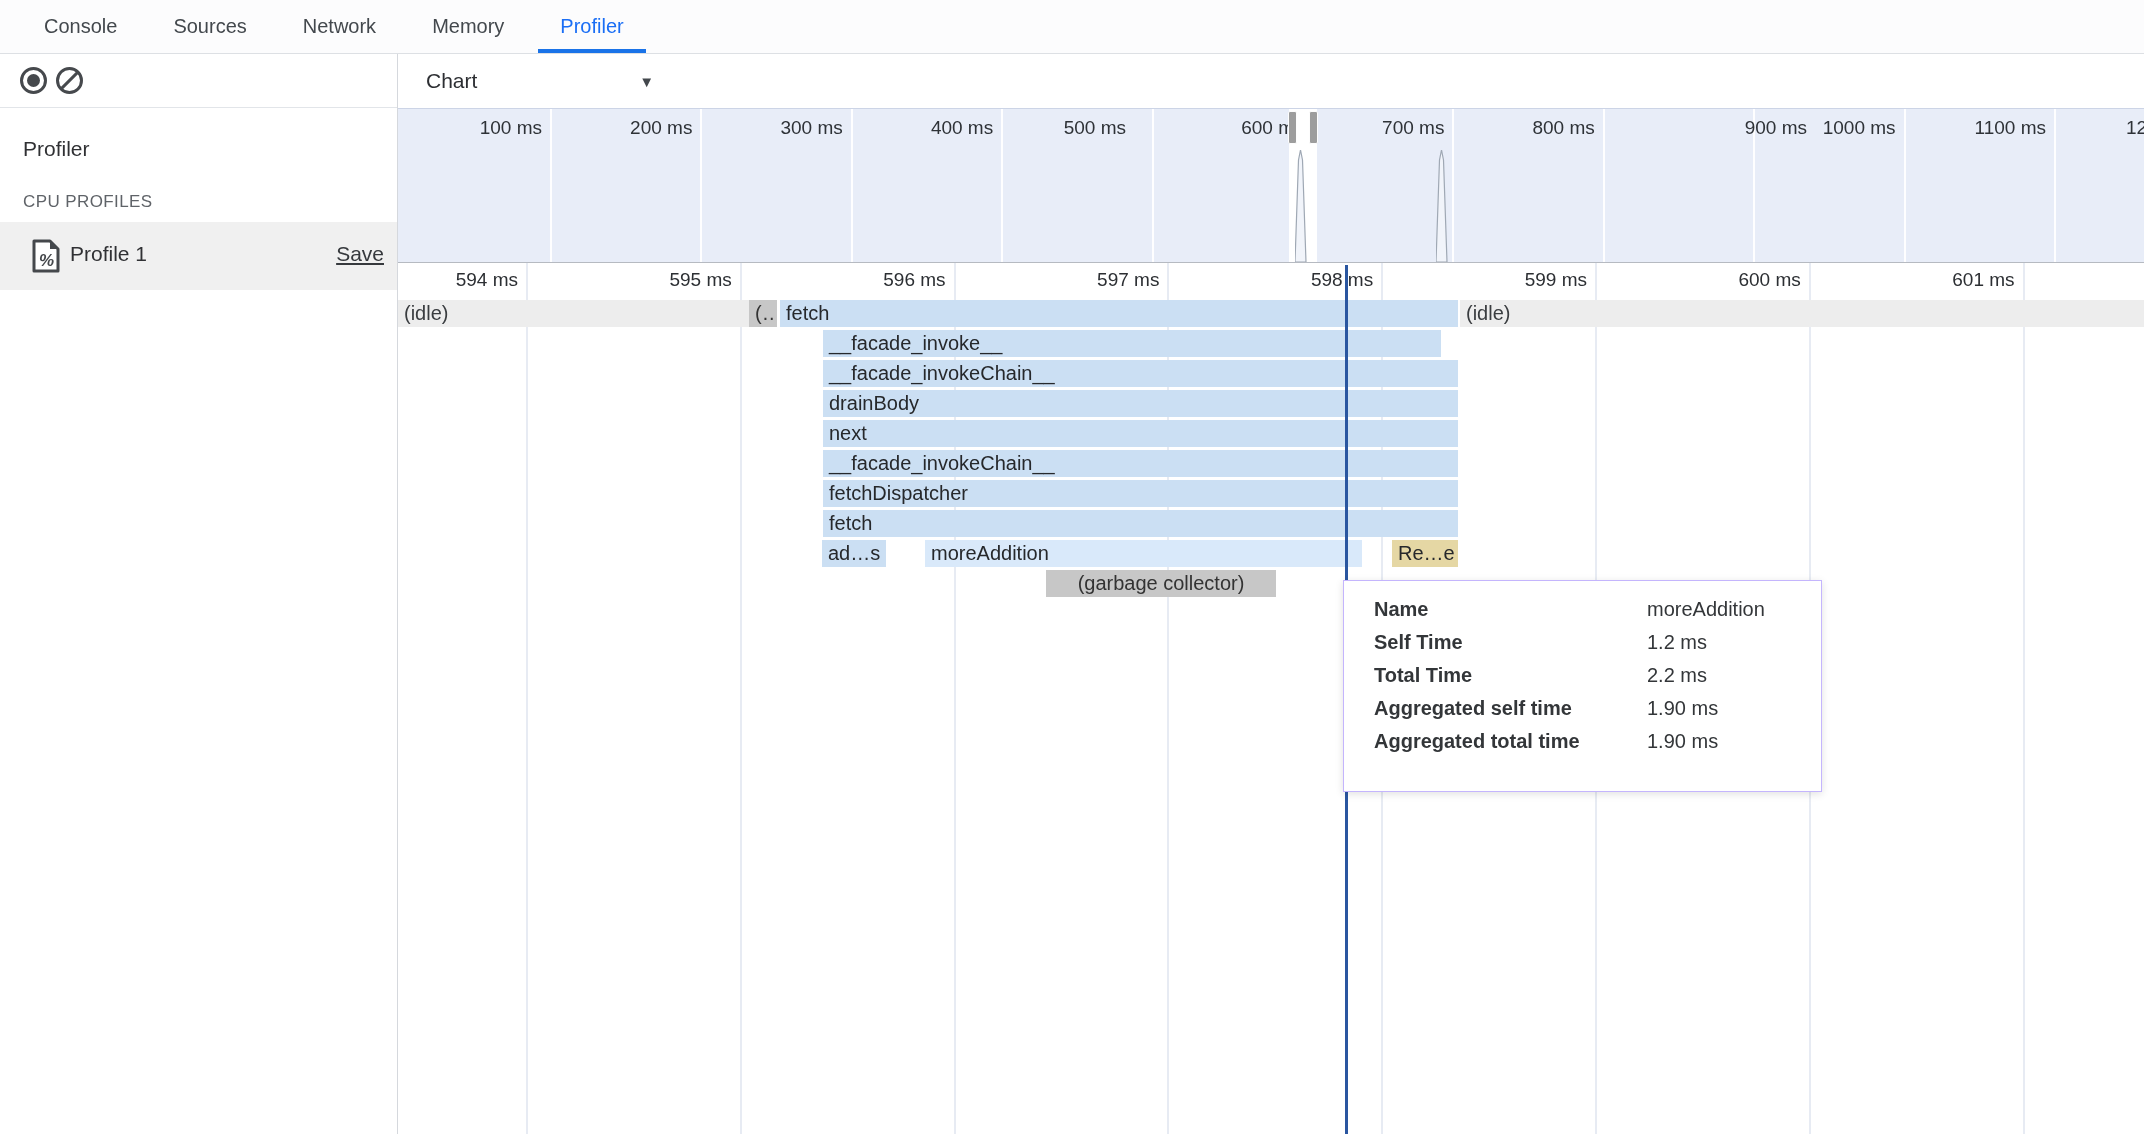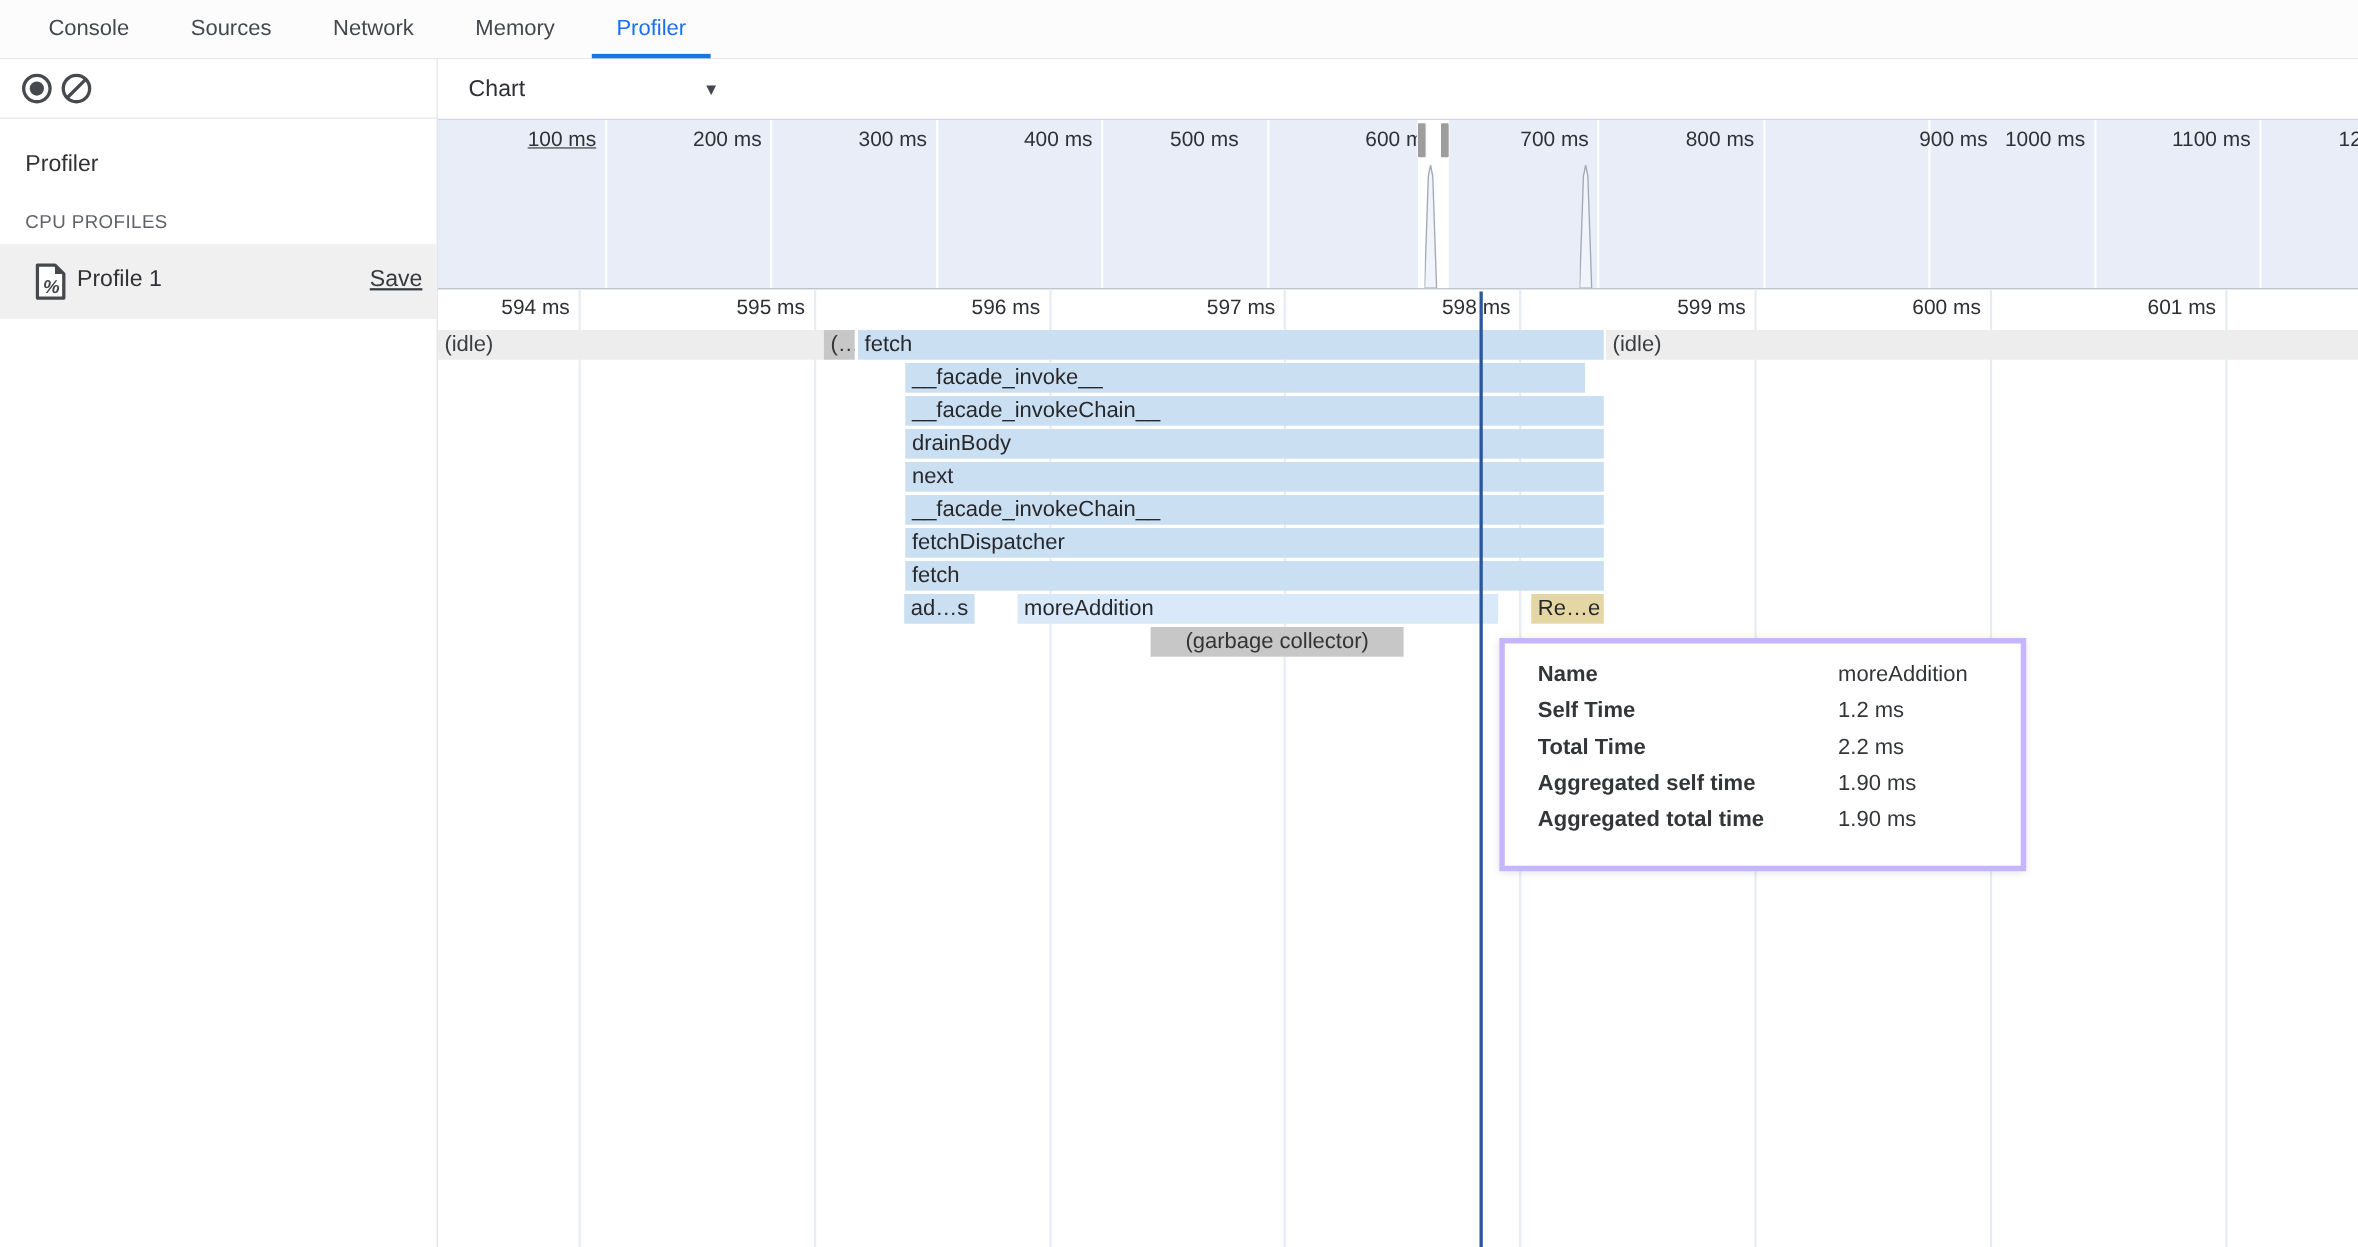--- a/index.html
+++ b/index.html
@@ -69,22 +69,22 @@
   .flame-bar { position:absolute; height:27px; line-height:27px; font-size:20px; color:#26282b;
                padding-left:6px; white-space:nowrap; overflow:hidden; cursor:pointer; }
   .kind-js          { background:#cbdff3; }
   .kind-js-selected { background:#d9e9fa; }
   .kind-idle        { background:#ededed; color:#3a3d40; }
   .kind-gray        { background:#c7c7c7; color:#333; }
   .kind-hot         { background:#e5d7a4; }
   .flame-bar.centered { text-align:center; padding-left:0; }
 
   
-  .tooltip { position:absolute; left:965px; top:526px; width:479px; height:212px;
-             background:#fff; border:5px solid #c4b5fd; box-shadow:0 2px 8px rgba(0,0,0,0.12);
+  .tooltip { position:absolute; left:945px; top:526px; width:479px; height:212px;
+             background:#fff; border:1px solid #c4b5fd; box-shadow:0 2px 8px rgba(0,0,0,0.12);
              padding:12px 0 0 30px; z-index:30; }
   .tt-row { display:flex; height:33px; line-height:33px; }
   .tt-label { width:273px; font-size:20px; font-weight:bold; color:#333639; }
   .tt-value { font-size:20px; color:#333639; }
 </style>
 </head>
 <body>
 
 <div class="tabbar">
   <div class="tab">
@@ -130,21 +130,21 @@
 
   <div class="main-toolbar">
     <div class="view-select">
       <span class="vlabel">Chart</span>
       <span class="varrow">▼</span>
     </div>
   </div>
 
   <div class="overview" id="overview">
       <div class="ov-line" style="left: 152px;"></div>
-      <div class="ov-label" style="left: 56px; text-decoration: underline;">100 ms</div>
+      <div class="ov-label" style="left: 56px;">100 ms</div>
       <div class="ov-line" style="left: 302.4px;"></div>
       <div class="ov-label" style="left: 206.4px;">200 ms</div>
       <div class="ov-line" style="left: 452.8px;"></div>
       <div class="ov-label" style="left: 356.8px;">300 ms</div>
       <div class="ov-line" style="left: 603.2px;"></div>
       <div class="ov-label" style="left: 507.2px;">400 ms</div>
       <div class="ov-line" style="left: 753.6px;"></div>
       <div class="ov-label" style="left: 640px;">500 ms</div>
       <div class="ov-line" style="left: 904px;"></div>
       <div class="ov-label" style="left: 808px;">600 m</div>

